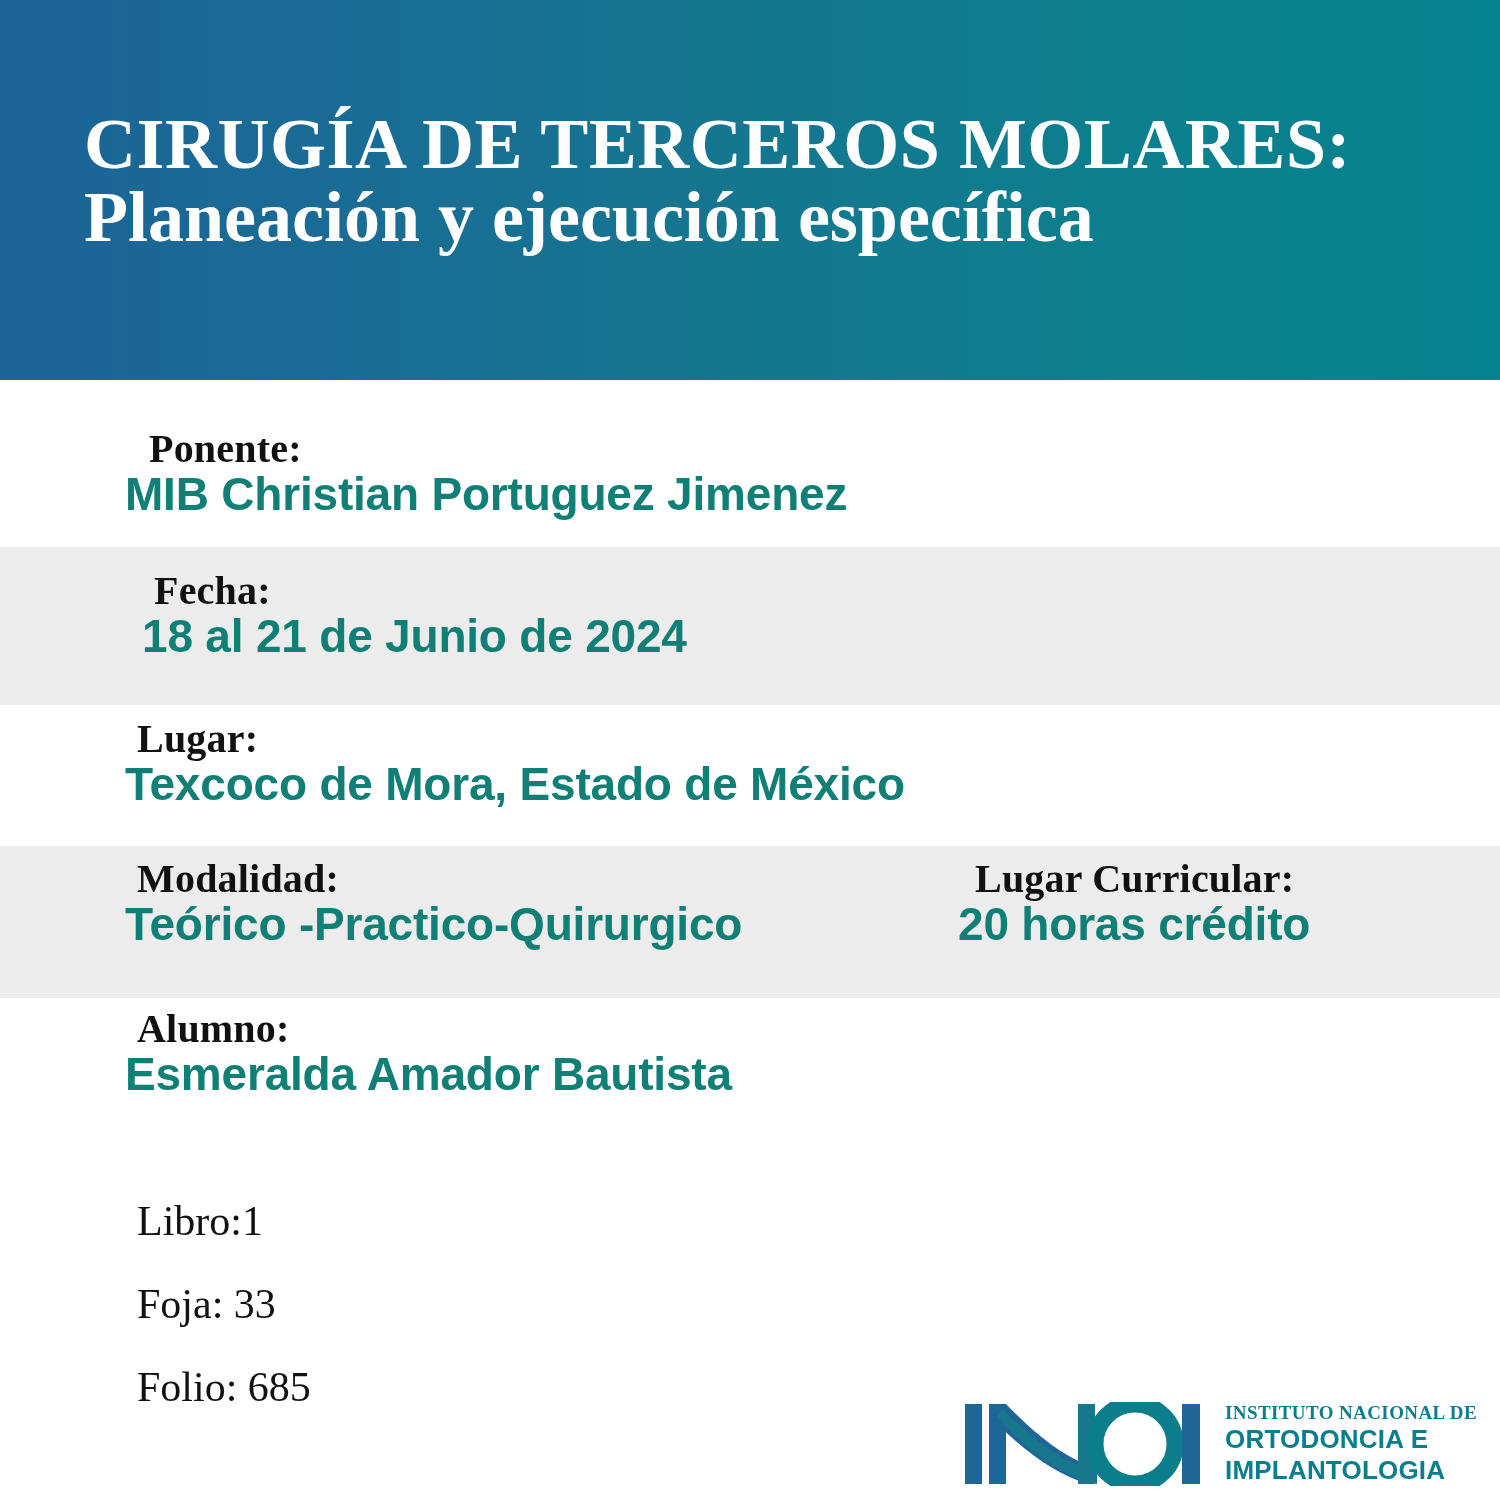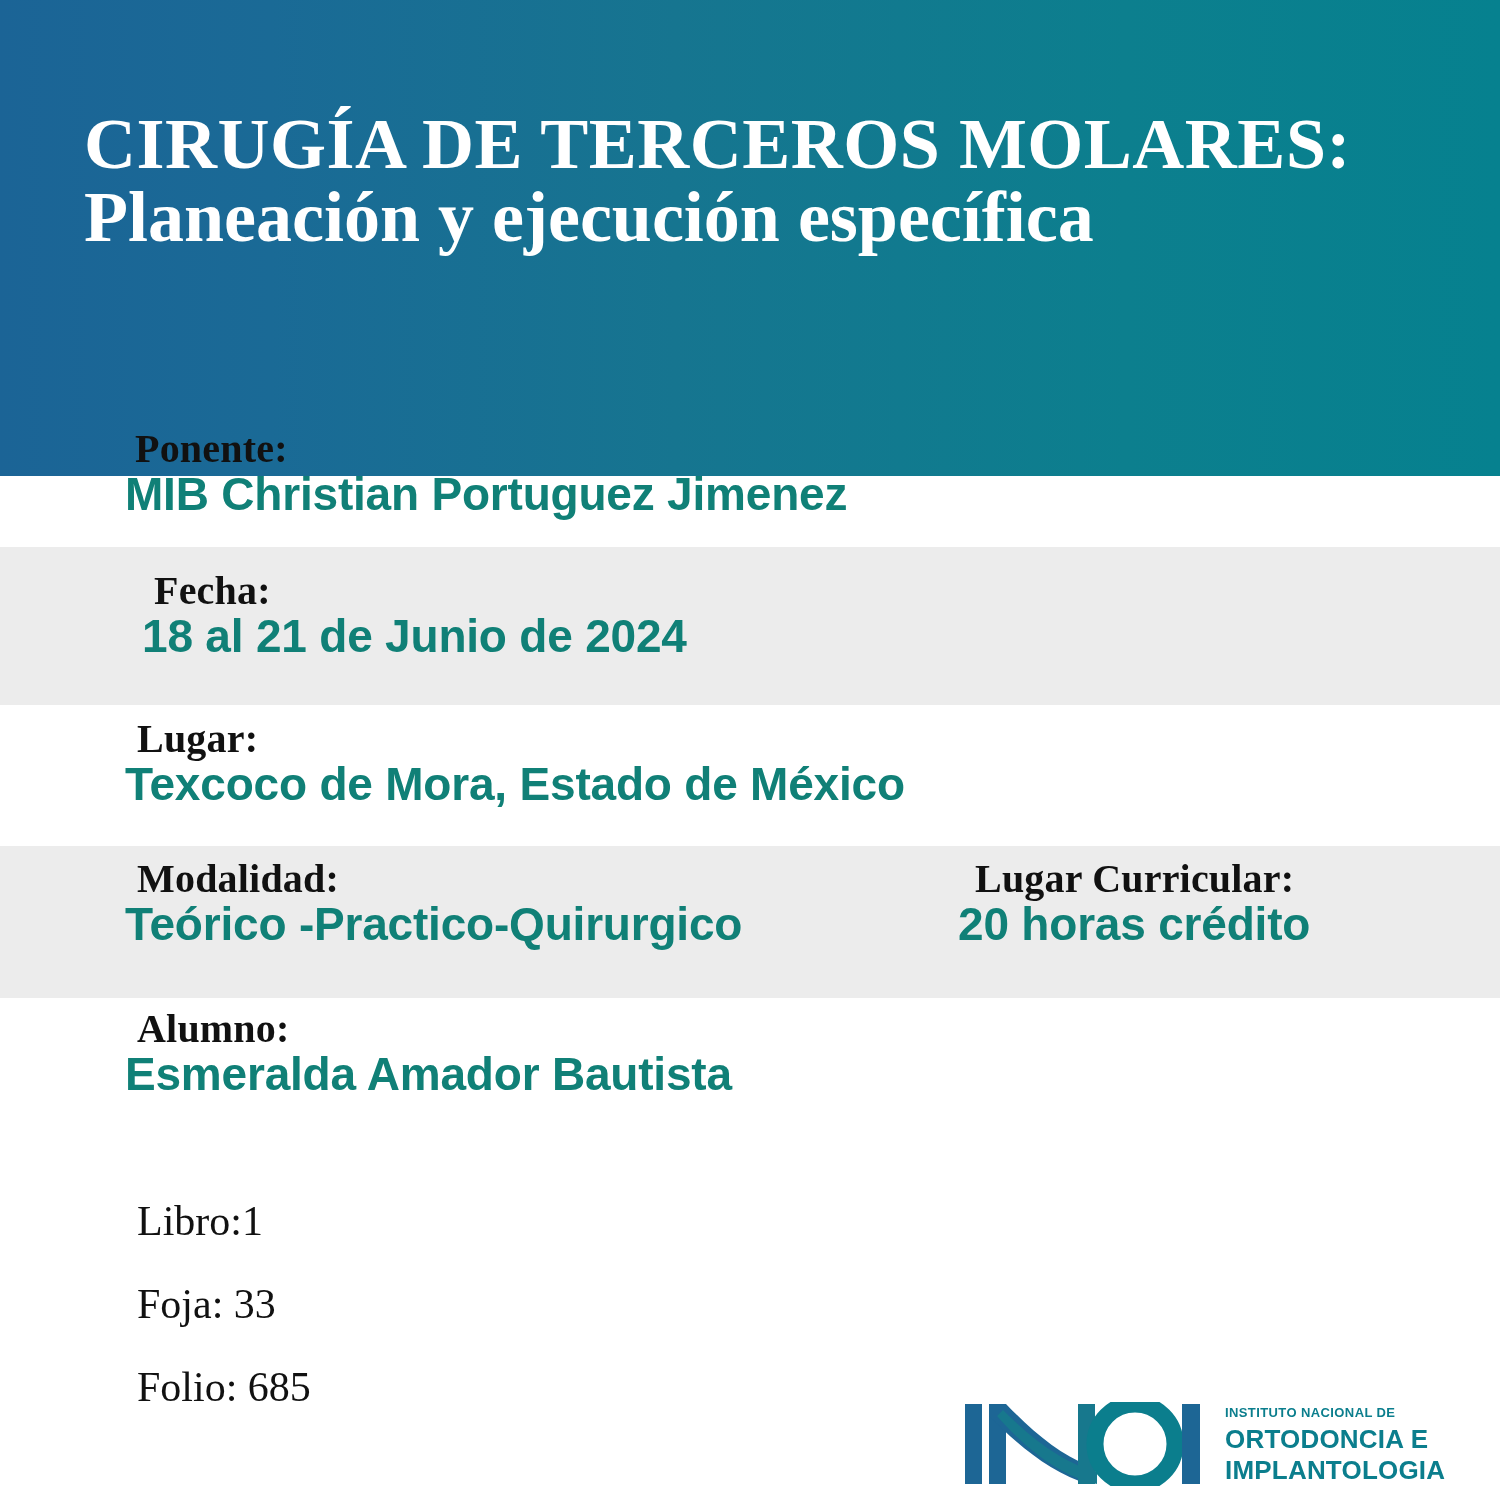--- a/index.html
+++ b/index.html
@@ -17,21 +17,21 @@
     background: #ffffff;
     overflow: hidden;
   }
 
   
   .header {
     position: absolute;
     left: 0;
     top: 0;
     width: 1500px;
-    height: 476px;
+    height: 380px;
     background: linear-gradient(90deg, #1b6496 0%, #1a6a96 18%, #167590 45%, #0c7f8e 75%, #06818f 100%);
   }
   .header-title {
     position: absolute;
     left: 84px;
     top: 108px;
     width: 1340px;
     color: #ffffff;
     font-family: "Liberation Serif", "DejaVu Serif", serif;
     font-weight: 700;
@@ -80,21 +80,21 @@
     color: #108077;
     font-family: "Liberation Sans", sans-serif;
     font-weight: 700;
     font-size: 46px;
     line-height: 1.05;
     letter-spacing: -0.2px;
     white-space: nowrap;
   }
 
   .row-ponente   { left: 125px; top: 428px; }
-  .row-ponente .field-label   { margin-left: 10px; }
+  .row-ponente .field-label   { margin-left: 24px; }
   .row-fecha     { left: 142px; top: 570px; }
   .row-fecha .field-label     { margin-left: 12px; }
   .row-lugar     { left: 125px; top: 718px; }
   .row-lugar .field-label     { margin-left: 12px; }
   .row-modalidad { left: 125px; top: 858px; }
   .row-modalidad .field-label { margin-left: 12px; }
   .row-valor     { left: 958px; top: 858px; }
   .row-valor .field-label     { margin-left: 17px; }
   .row-alumno    { left: 125px; top: 1008px; }
   .row-alumno .field-label    { margin-left: 12px; }
@@ -136,24 +136,25 @@
     left: 262px;
     top: 0px;
     width: 250px;
     height: 84px;
     color: #0b7e8d;
     font-family: "Liberation Sans", sans-serif;
     font-weight: 700;
   }
   .logo-text-small {
     display: block;
-    font-size: 13px;
+    font-size: 19px;
     line-height: 22px;
     letter-spacing: 0.4px;
     white-space: nowrap;
+    font-family: Liberation Serif, serif;
   }
   .logo-text-big {
     display: block;
     font-size: 26px;
     line-height: 31px;
     letter-spacing: 0.2px;
     white-space: nowrap;
   }
 </style>
 </head>

